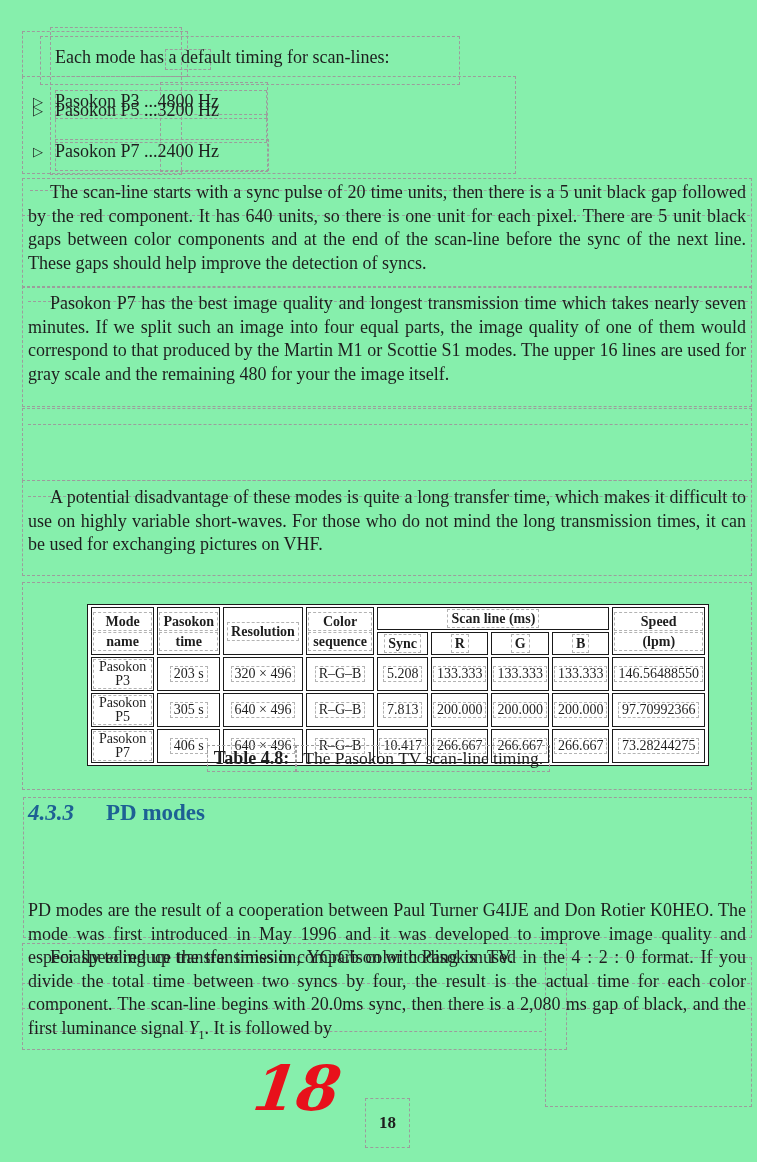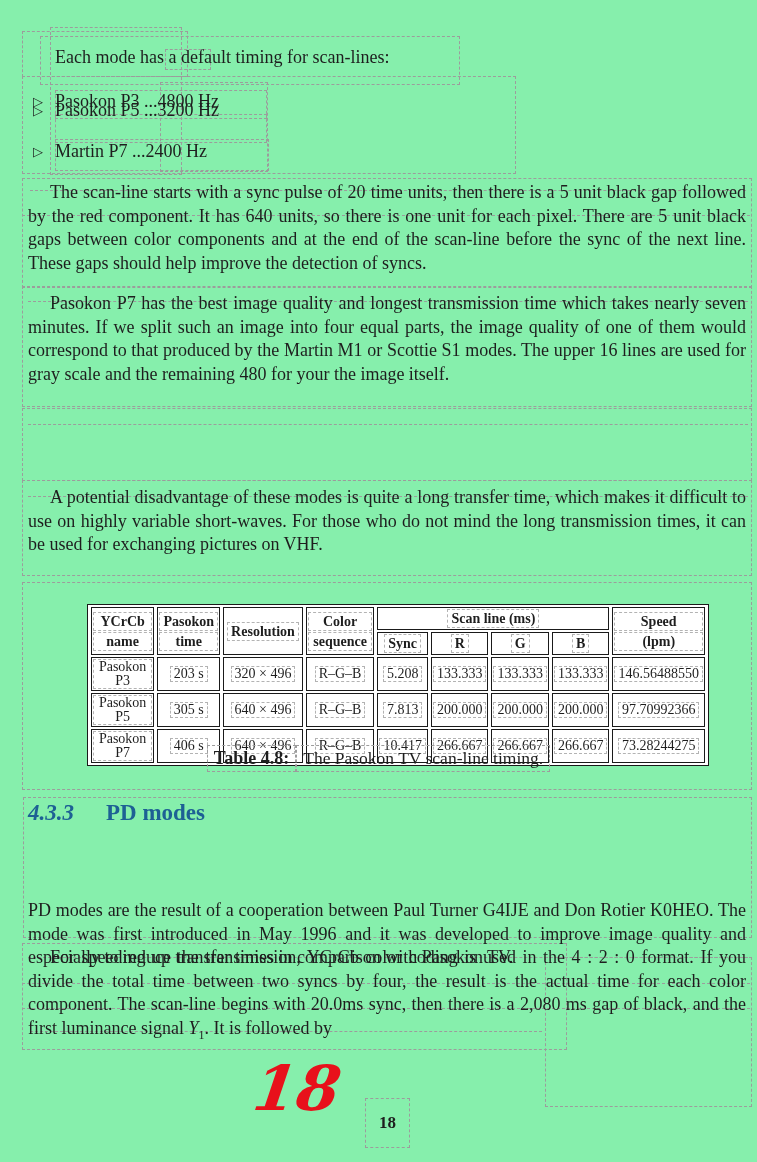--- a/index.html
+++ b/index.html
@@ -72,21 +72,21 @@
 
   <div class="intro">Each mode has a default timing for scan-lines:</div>
 
   <div class="bullet-row" style="top:91px;">
     <span class="tri">▷</span><span>Pasokon P3 ...4800 Hz</span>
   </div>
   <div class="bullet-row" style="top:100px;">
     <span class="tri">▷</span><span>Pasokon P5 ...3200 Hz</span>
   </div>
   <div class="bullet-row" style="top:141px;">
-    <span class="tri">▷</span><span>Martin P7 ...2400 Hz</span>
+    <span class="tri">▷</span><span>Pasokon P7 ...2400 Hz</span>
   </div>
 
   <div class="tx indent" style="left:28px;top:181px;width:718px;">The scan-line starts with a sync pulse of 20 time units, then there is a 5 unit black gap followed by the red component. It has 640 units, so there is one unit for each pixel. There are 5 unit black gaps between color components and at the end of the scan-line before the sync of the next line. These gaps should help improve the detection of syncs.</div>
   <div class="tx indent" style="left:28px;top:292px;width:718px;">Pasokon P7 has the best image quality and longest transmission time which takes nearly seven minutes. If we split such an image into four equal parts, the image quality of one of them would correspond to that produced by the Martin M1 or Scottie S1 modes. The upper 16 lines are used for gray scale and the remaining 480 for your the image itself.</div>
   <div class="tx indent" style="left:28px;top:486px;width:718px;">A potential disadvantage of these modes is quite a long transfer time, which makes it difficult to use on highly variable short-waves. For those who do not mind the long transmission times, it can be used for exchanging pictures on VHF.</div>
 
   <div id="tblwrap">
     <table>
       <colgroup>
         <col style="width:76px">
@@ -95,21 +95,21 @@
           <col style="width:78px">
         <col style="width:51px">
           <col style="width:55px">
           <col style="width:55px">
           <col style="width:55px">
           <col style="width:86px">
       </colgroup>
       <tbody>
           <tr>
         <th rowspan="2">
-          <span class="ca hline">YCrCb</span>
+          <span class="ca hline">Mode</span>
           <span class="ca hline">name</span>
         </th>
         <th rowspan="2">
           <span class="ca hline">Pasokon</span>
           <span class="ca hline">time</span>
         </th>
         <th rowspan="2">
           <span class="ca">Resolution</span>
         </th>
         <th rowspan="2">

